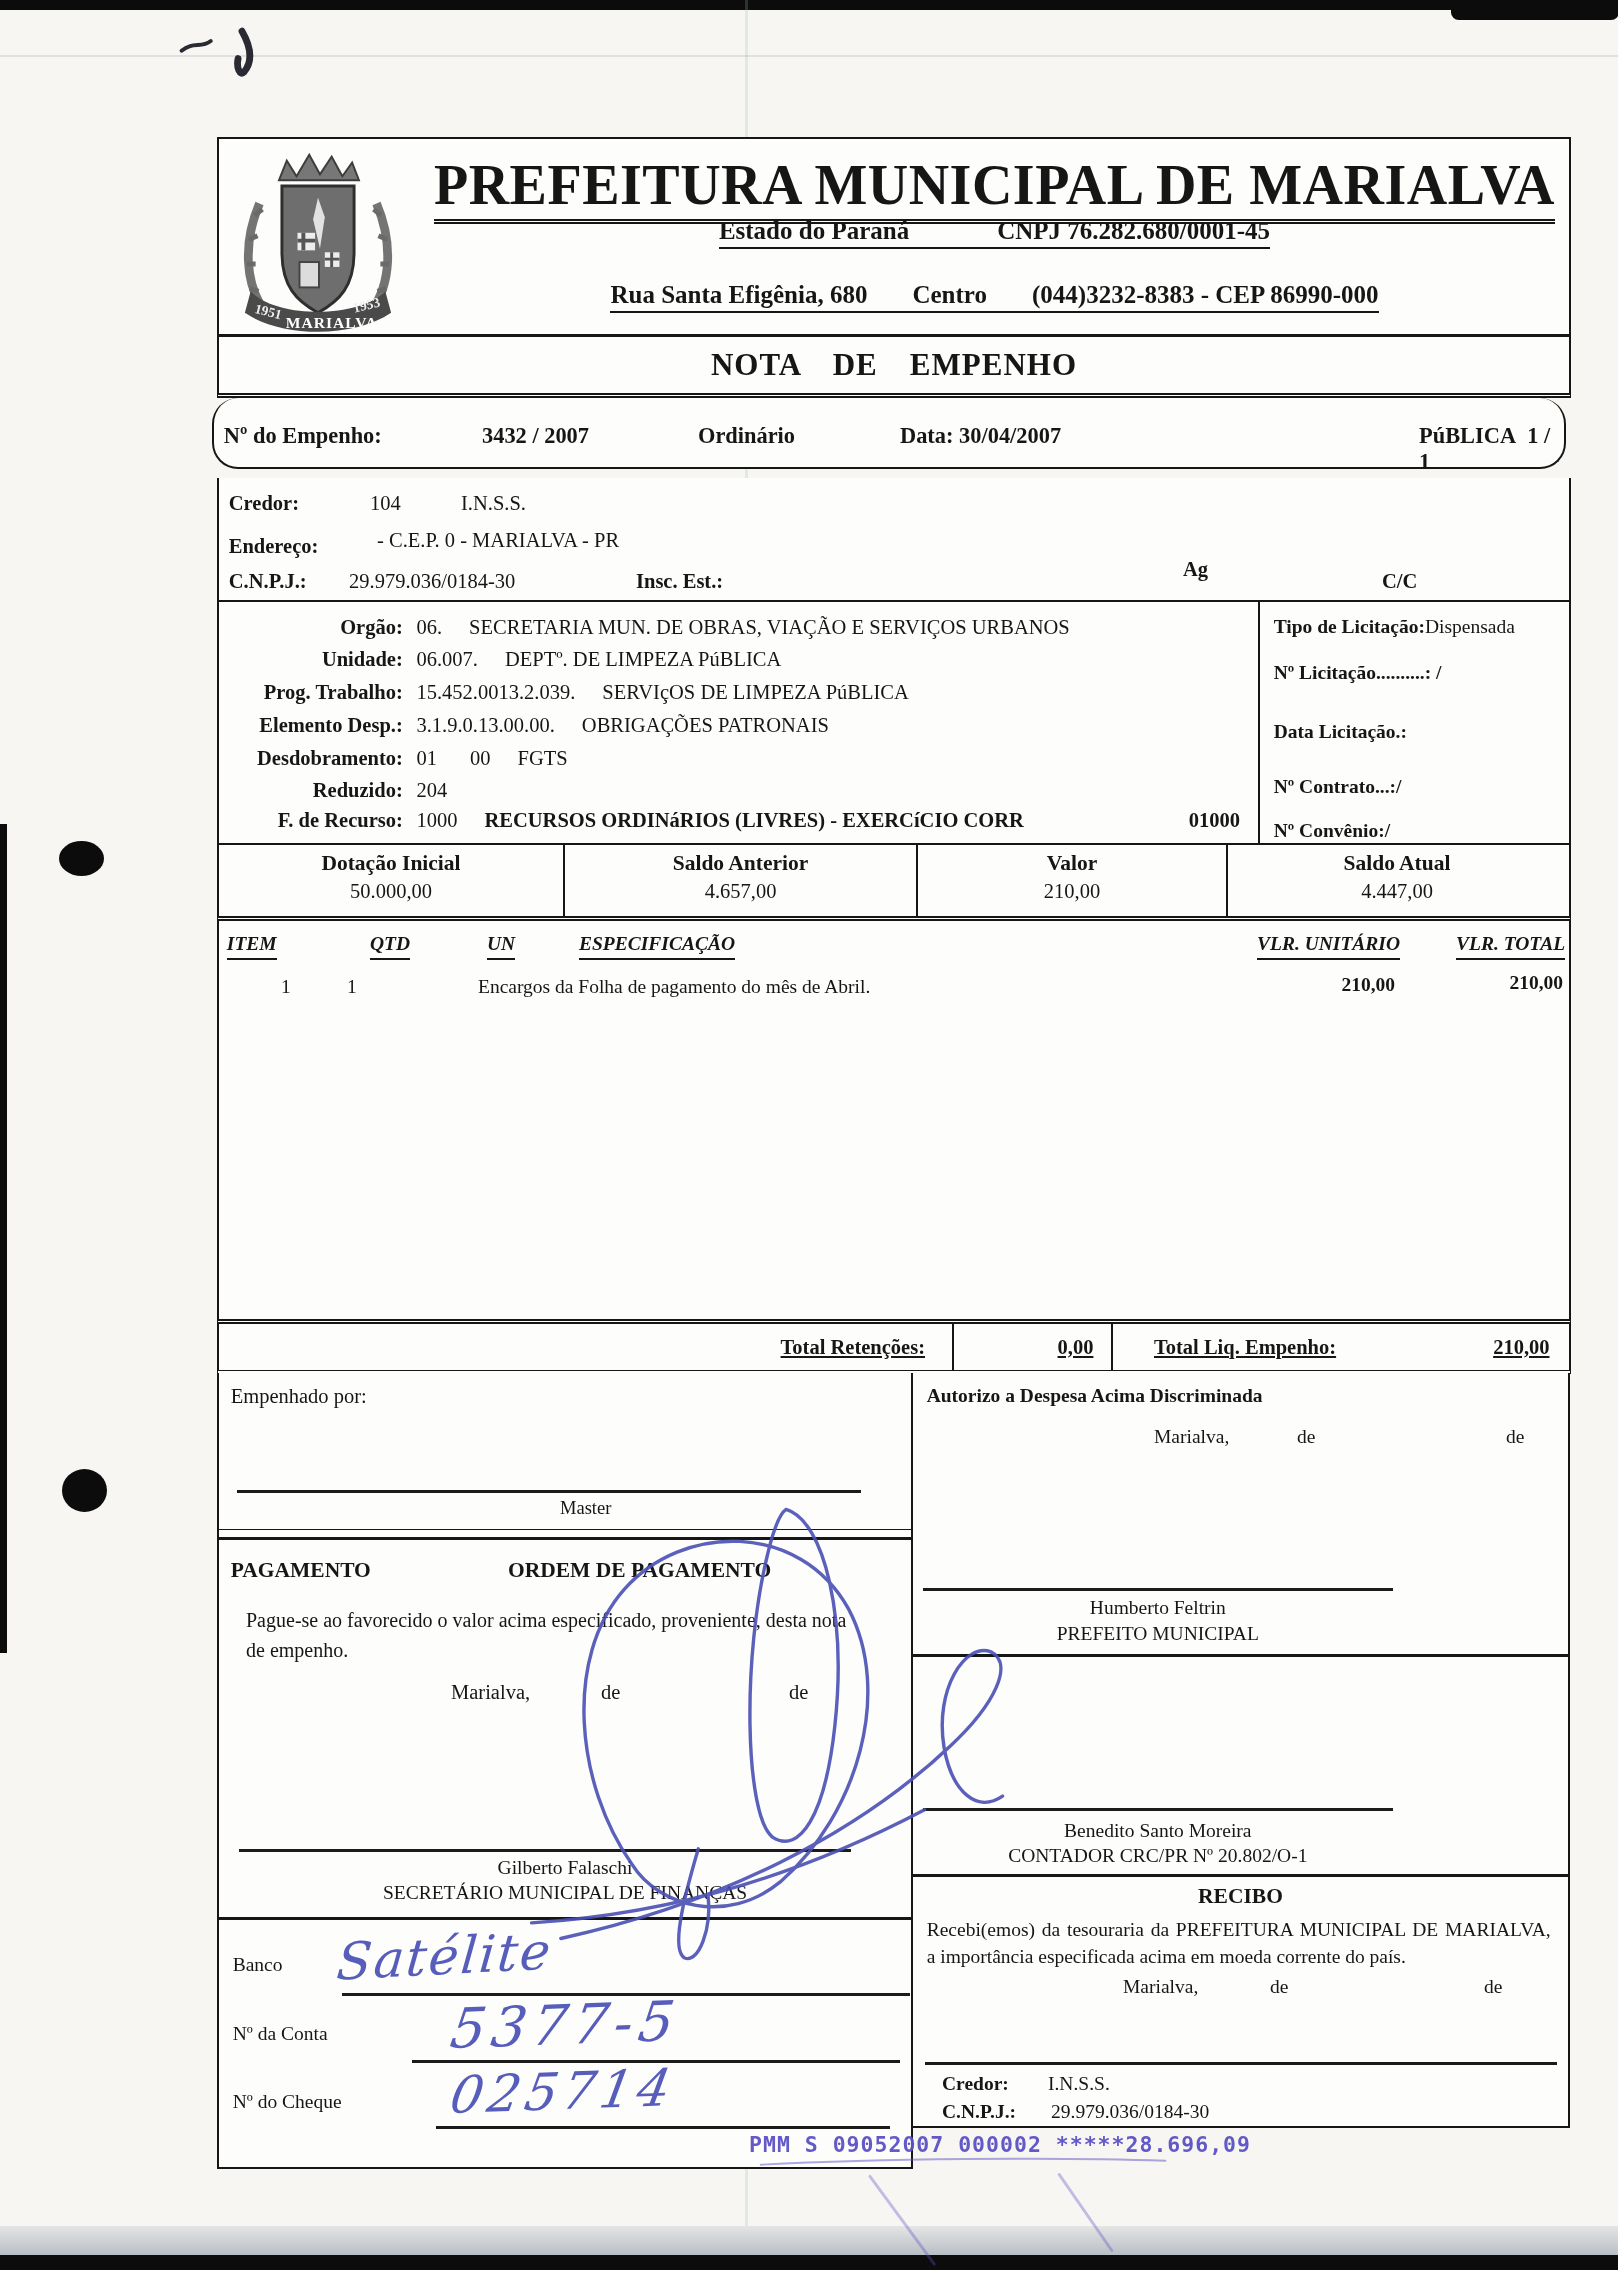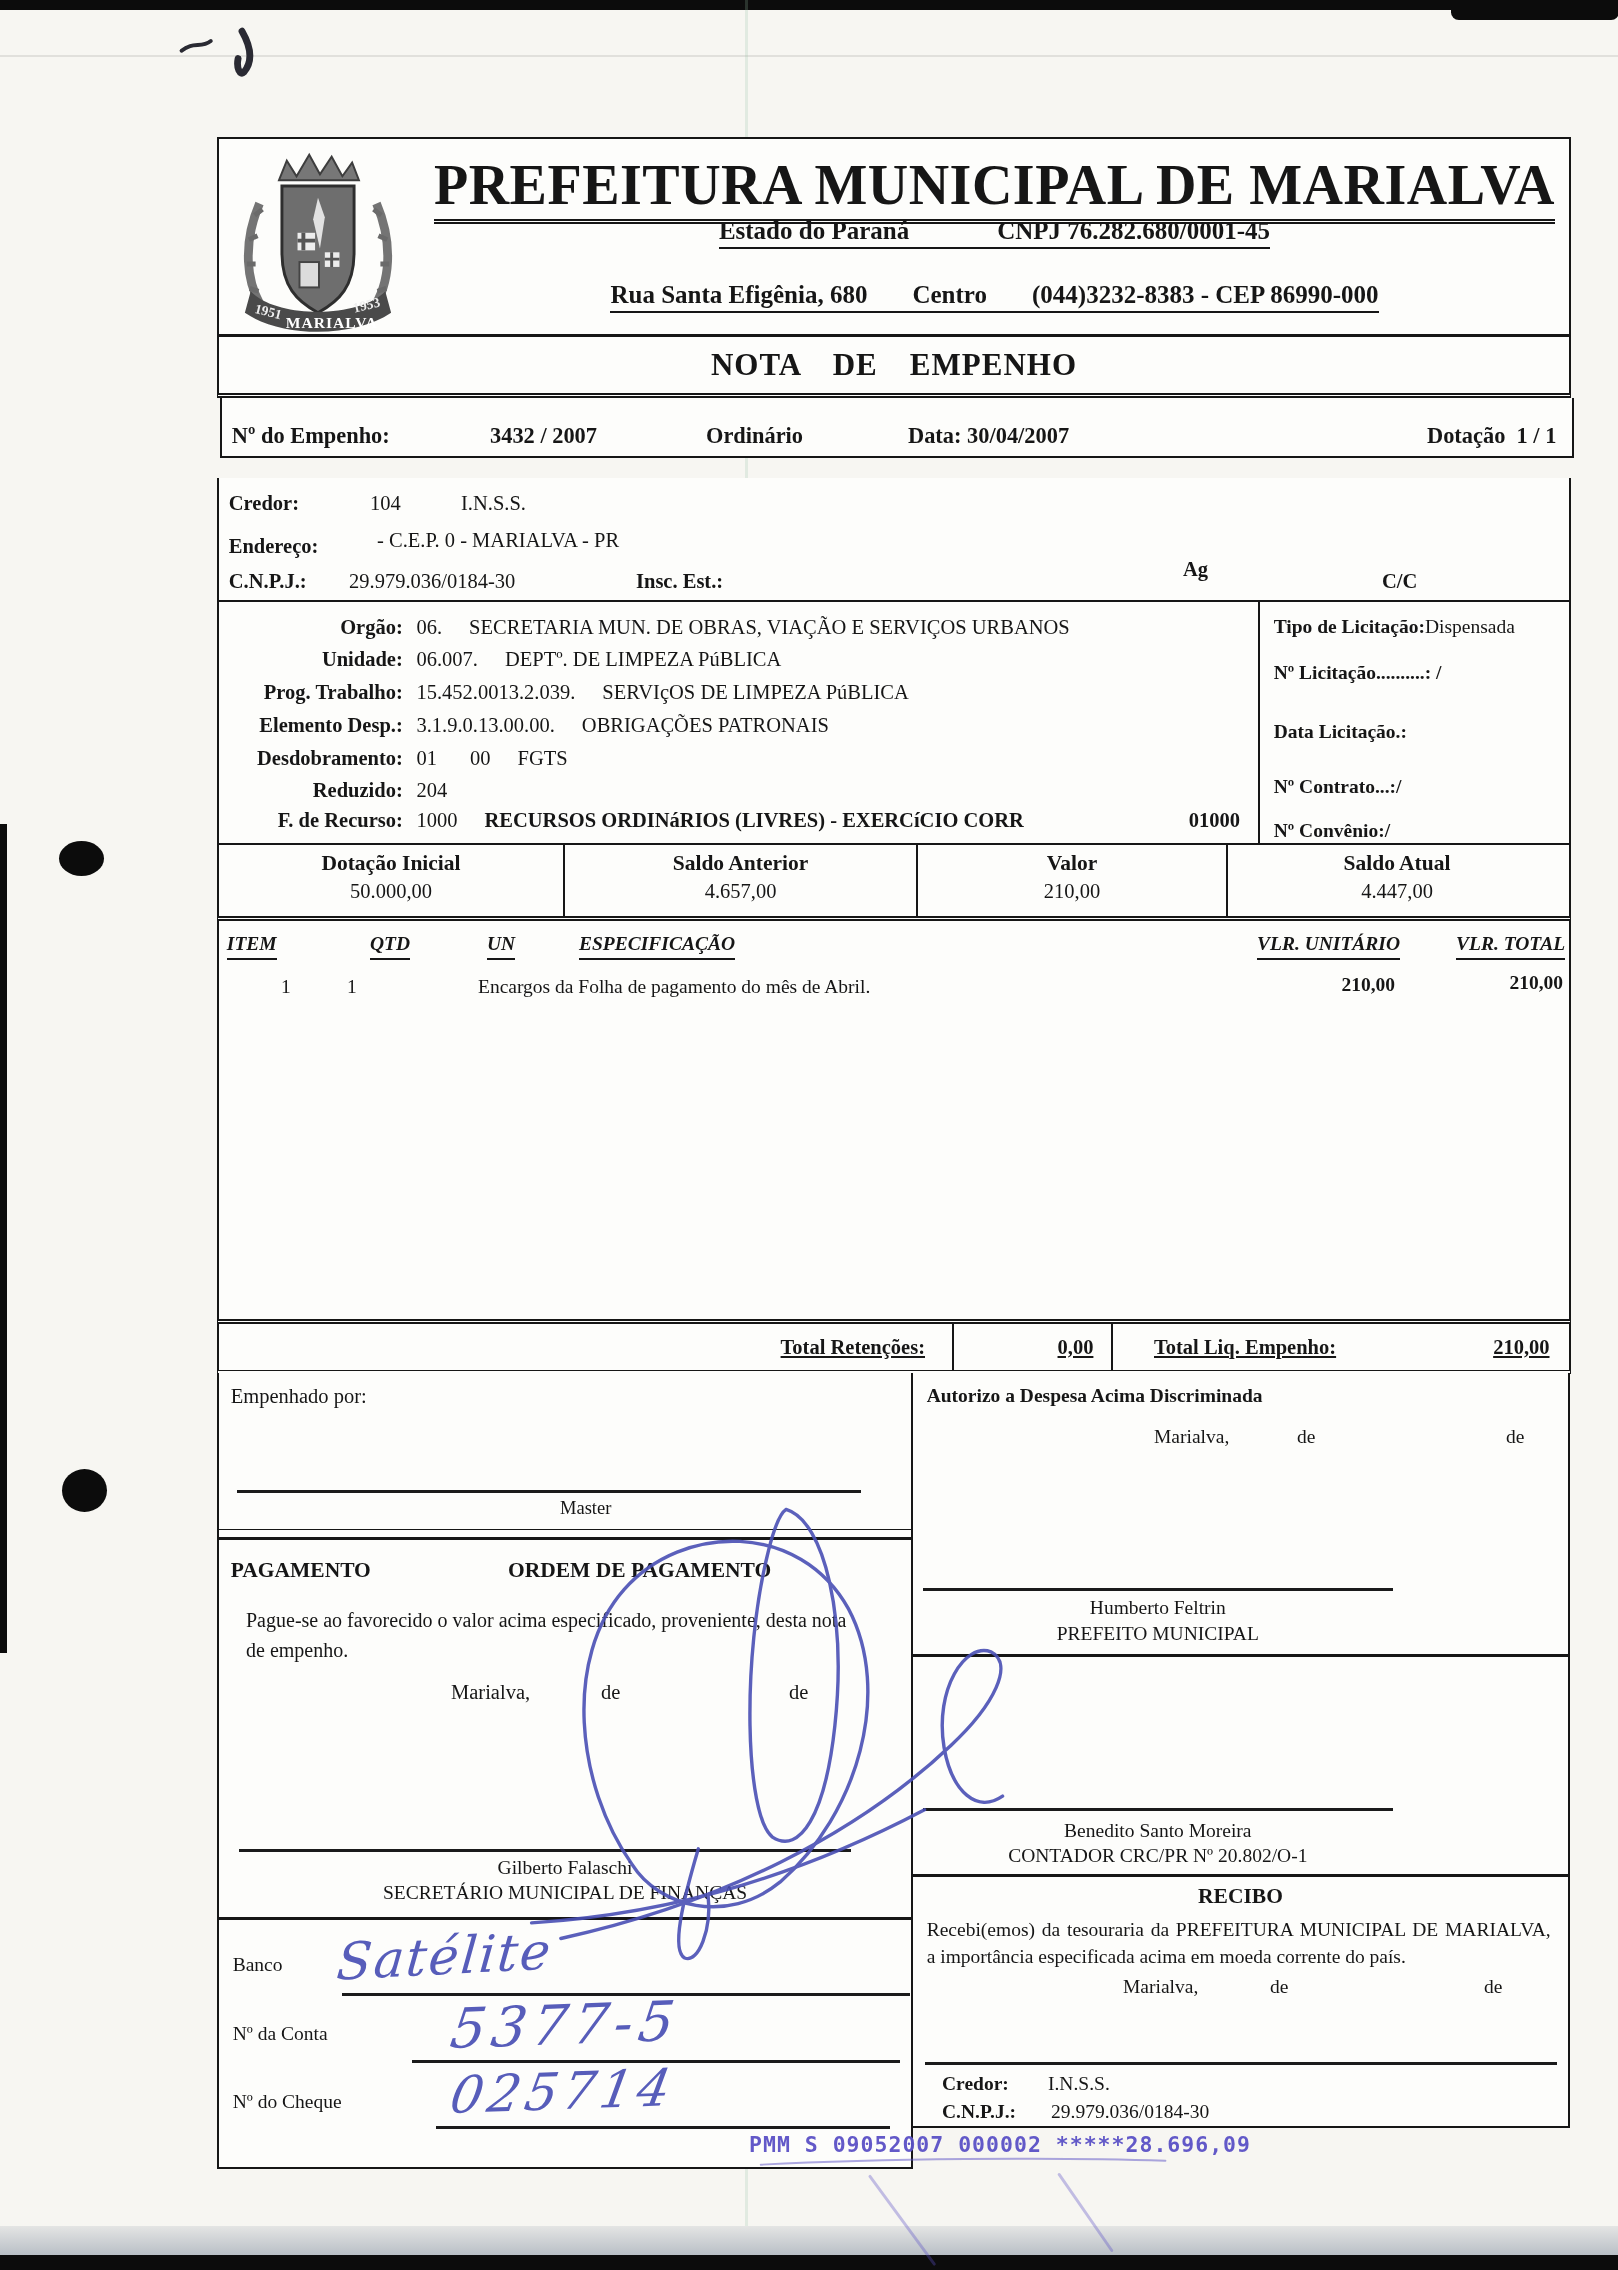--- a/index.html
+++ b/index.html
@@ -78,26 +78,26 @@
       <span style="display:inline-block;border-bottom:2.9px solid #161616;padding-bottom:2px;font-size:25px;font-weight:bold;text-align:right;">
         <span>Rua Santa Efigênia, 680</span><span style="display:inline-block;width:45px;"></span><span>Centro</span><span style="display:inline-block;width:45px;"></span><span>(044)3232-8383  -  CEP 86990-000</span>
       </span>
     </div>
   </div>
 
   <div class="sec center" style="left:217px;top:334px;width:1354px;height:64px;border-width:3.9px 2.9px 5.9px 2.9px;border-bottom-style:double;">
     <span class="b" style="font-size:31px;word-spacing:23.4px;letter-spacing:1px;line-height:55px;">NOTA DE EMPENHO</span>
   </div>
 
-  <div class="sec" style="left:220px;top:398px;width:1354px;height:60px;border-width:0 2.9px 2px 2.9px;font-size:22.4px;">
+  <div class="sec" style="left:212px;top:398px;width:1354px;height:71px;border-width:0 2.9px 2px 2.9px;font-size:22.4px;border-radius:26px;">
     <span class="abs b" style="left:9.8px;top:25px;">Nº do Empenho:</span>
     <span class="abs b" style="left:268px;top:25px;">3432 / 2007</span>
     <span class="abs b" style="left:484px;top:25px;">Ordinário</span>
     <span class="abs b" style="left:686px;top:25px;"><span>Data:</span> <span>30/04/2007</span></span>
-    <span class="abs b" style="left:1205px;top:25px;"><span>Dotação</span>&nbsp;&nbsp;<span>1 / 1</span></span>
+    <span class="abs b" style="left:1205px;top:25px;"><span>PúBLICA</span>&nbsp;&nbsp;<span>1 / 1</span></span>
   </div>
 
   <div class="sec" style="left:217px;top:478px;width:1354px;height:124px;border-width:0 2.9px 2px 2.9px;font-size:20.5px;">
     <span class="abs b" style="left:9.8px;top:13.7px;">Credor:</span>
     <span class="abs" style="left:151px;top:13.7px;">104</span>
     <span class="abs" style="left:242px;top:13.7px;">I.N.S.S.</span>
     <span class="abs b" style="left:9.8px;top:57px;">Endereço:</span>
     <span class="abs" style="left:158px;top:51px;">- C.E.P. 0 - MARIALVA - PR</span>
     <span class="abs b" style="left:9.8px;top:92px;">C.N.P.J.:</span>
     <span class="abs" style="left:130px;top:92px;">29.979.036/0184-30</span>

